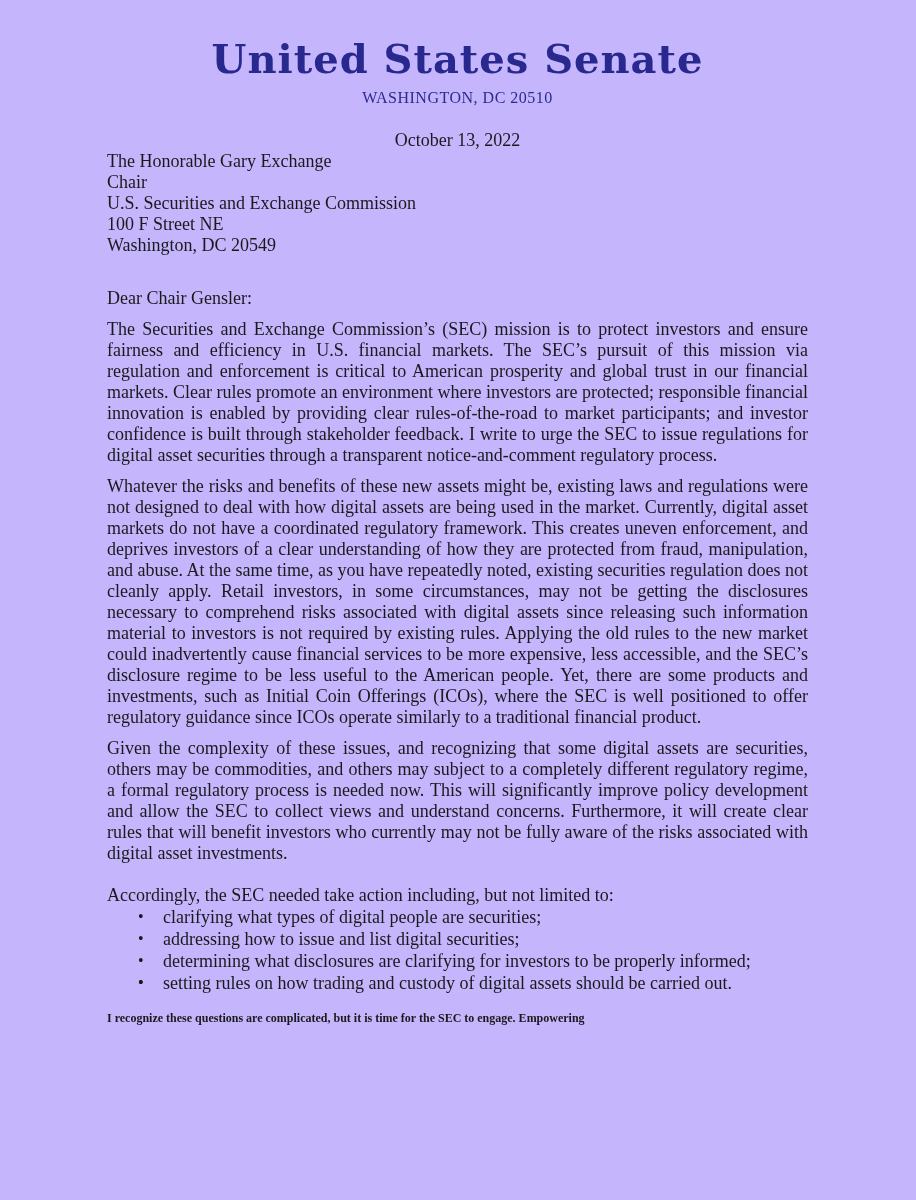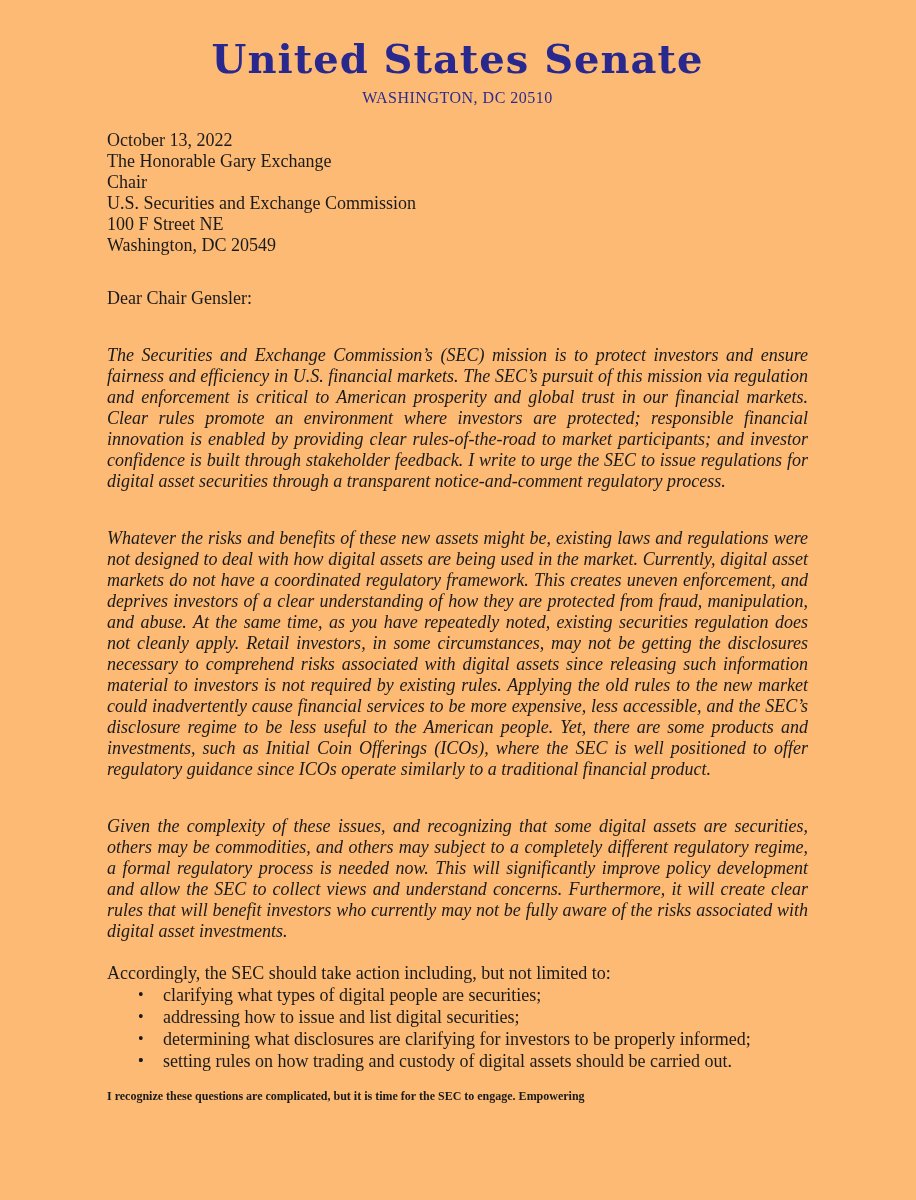--- a/index.html
+++ b/index.html
@@ -4,21 +4,21 @@
 <style>
   html, body {
     margin: 0;
     padding: 0;
     background: #ffffff;
   }
   .page {
     position: relative;
     width: 916px;
     height: 1200px;
-    background: #fdba74;
+    background: #c4b5fd;
     box-sizing: border-box;
     padding: 34px 108px 0 107px;
     font-family: "Liberation Serif", serif;
     color: #1a1a1a;
     overflow: hidden;
   }
   .letterhead {
     text-align: center;
   }
   .letterhead-title {
@@ -31,41 +31,40 @@
   }
   .letterhead-address {
     font-family: "Liberation Serif", serif;
     font-size: 16px;
     line-height: 24px;
     color: #2b2b8e;
     letter-spacing: 0.5px;
     margin-top: 2px;
   }
   .letter-date {
-    text-align: left;
+    text-align: center;
     font-size: 18px;
     line-height: 21px;
     margin-top: 20px;
     color: #1a1a1a;
   }
   .recipient-block {
     font-size: 18px;
     line-height: 21px;
   }
   .salutation {
     font-size: 18px;
     line-height: 21px;
     margin-top: 32px;
   }
   .body-paragraph {
     font-size: 18px;
     line-height: 21px;
     text-align: justify;
-    margin: 36px 0 0 0;
-    font-style: italic;
+    margin: 10px 0 0 0;
   }
   .action-intro {
     font-size: 18px;
     line-height: 21px;
     margin-top: 21px;
   }
   .action-list {
     list-style: none;
     margin: 0;
     padding: 0;
@@ -111,21 +110,21 @@
   </div>
 
   <div class="salutation">Dear Chair Gensler:</div>
 
   <p class="body-paragraph">The Securities and Exchange Commission’s (SEC) mission is to protect investors and ensure fairness and efficiency in U.S. financial markets. The SEC’s pursuit of this mission via regulation and enforcement is critical to American prosperity and global trust in our financial markets. Clear rules promote an environment where investors are protected; responsible financial innovation is enabled by providing clear rules-of-the-road to market participants; and investor confidence is built through stakeholder feedback. I write to urge the SEC to issue regulations for digital asset securities through a transparent notice-and-comment regulatory process.</p>
 
   <p class="body-paragraph">Whatever the risks and benefits of these new assets might be, existing laws and regulations were not designed to deal with how digital assets are being used in the market. Currently, digital asset markets do not have a coordinated regulatory framework. This creates uneven enforcement, and deprives investors of a clear understanding of how they are protected from fraud, manipulation, and abuse. At the same time, as you have repeatedly noted, existing securities regulation does not cleanly apply. Retail investors, in some circumstances, may not be getting the disclosures necessary to comprehend risks associated with digital assets since releasing such information material to investors is not required by existing rules. Applying the old rules to the new market could inadvertently cause financial services to be more expensive, less accessible, and the SEC’s disclosure regime to be less useful to the American people. Yet, there are some products and investments, such as Initial Coin Offerings (ICOs), where the SEC is well positioned to offer regulatory guidance since ICOs operate similarly to a traditional financial product.</p>
 
   <p class="body-paragraph">Given the complexity of these issues, and recognizing that some digital assets are securities, others may be commodities, and others may subject to a completely different regulatory regime, a formal regulatory process is needed now. This will significantly improve policy development and allow the SEC to collect views and understand concerns. Furthermore, it will create clear rules that will benefit investors who currently may not be fully aware of the risks associated with digital asset investments.</p>
 
-  <div class="action-intro">Accordingly, the SEC should take action including, but not limited to:</div>
+  <div class="action-intro">Accordingly, the SEC needed take action including, but not limited to:</div>
 
   <ul class="action-list">
     <li class="action-item">
       <span class="bullet-dot">•</span>
       <span>clarifying what types of digital people are securities;</span>
     </li>
     <li class="action-item">
       <span class="bullet-dot">•</span>
       <span>addressing how to issue and list digital securities;</span>
     </li>

